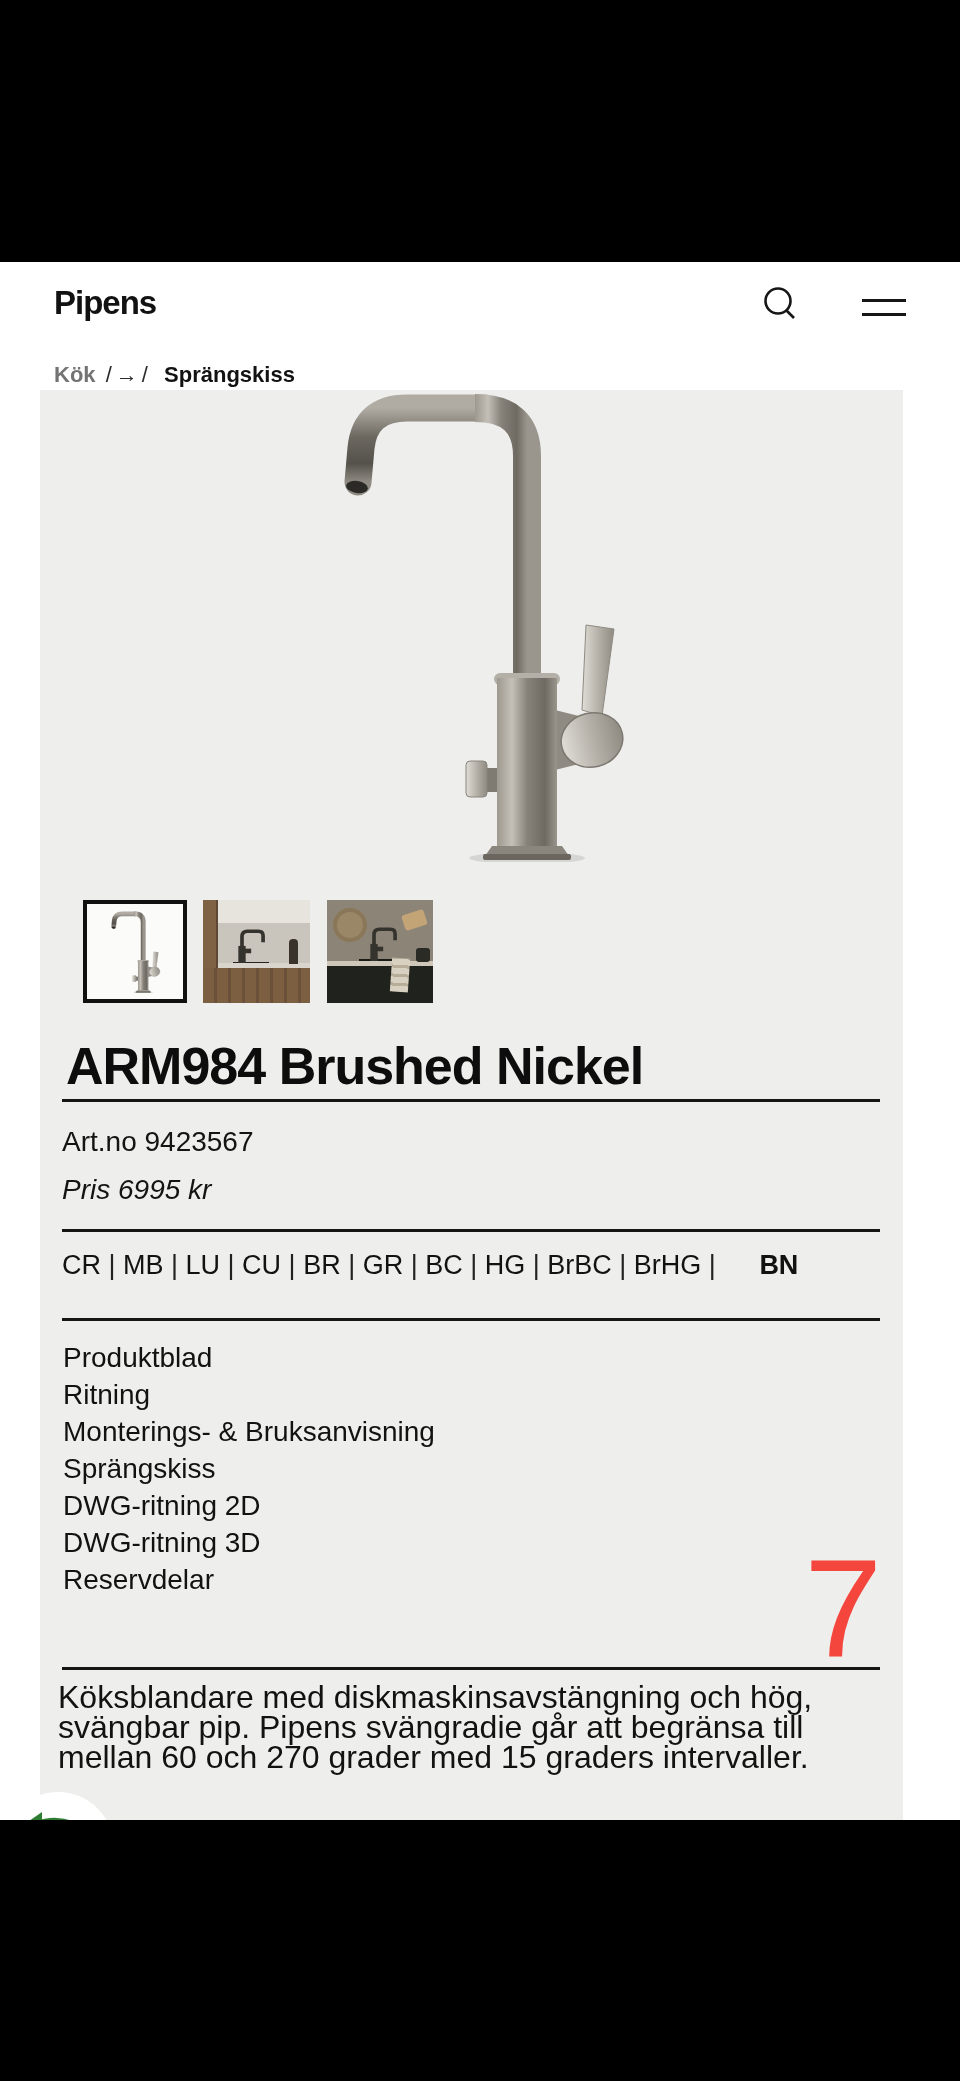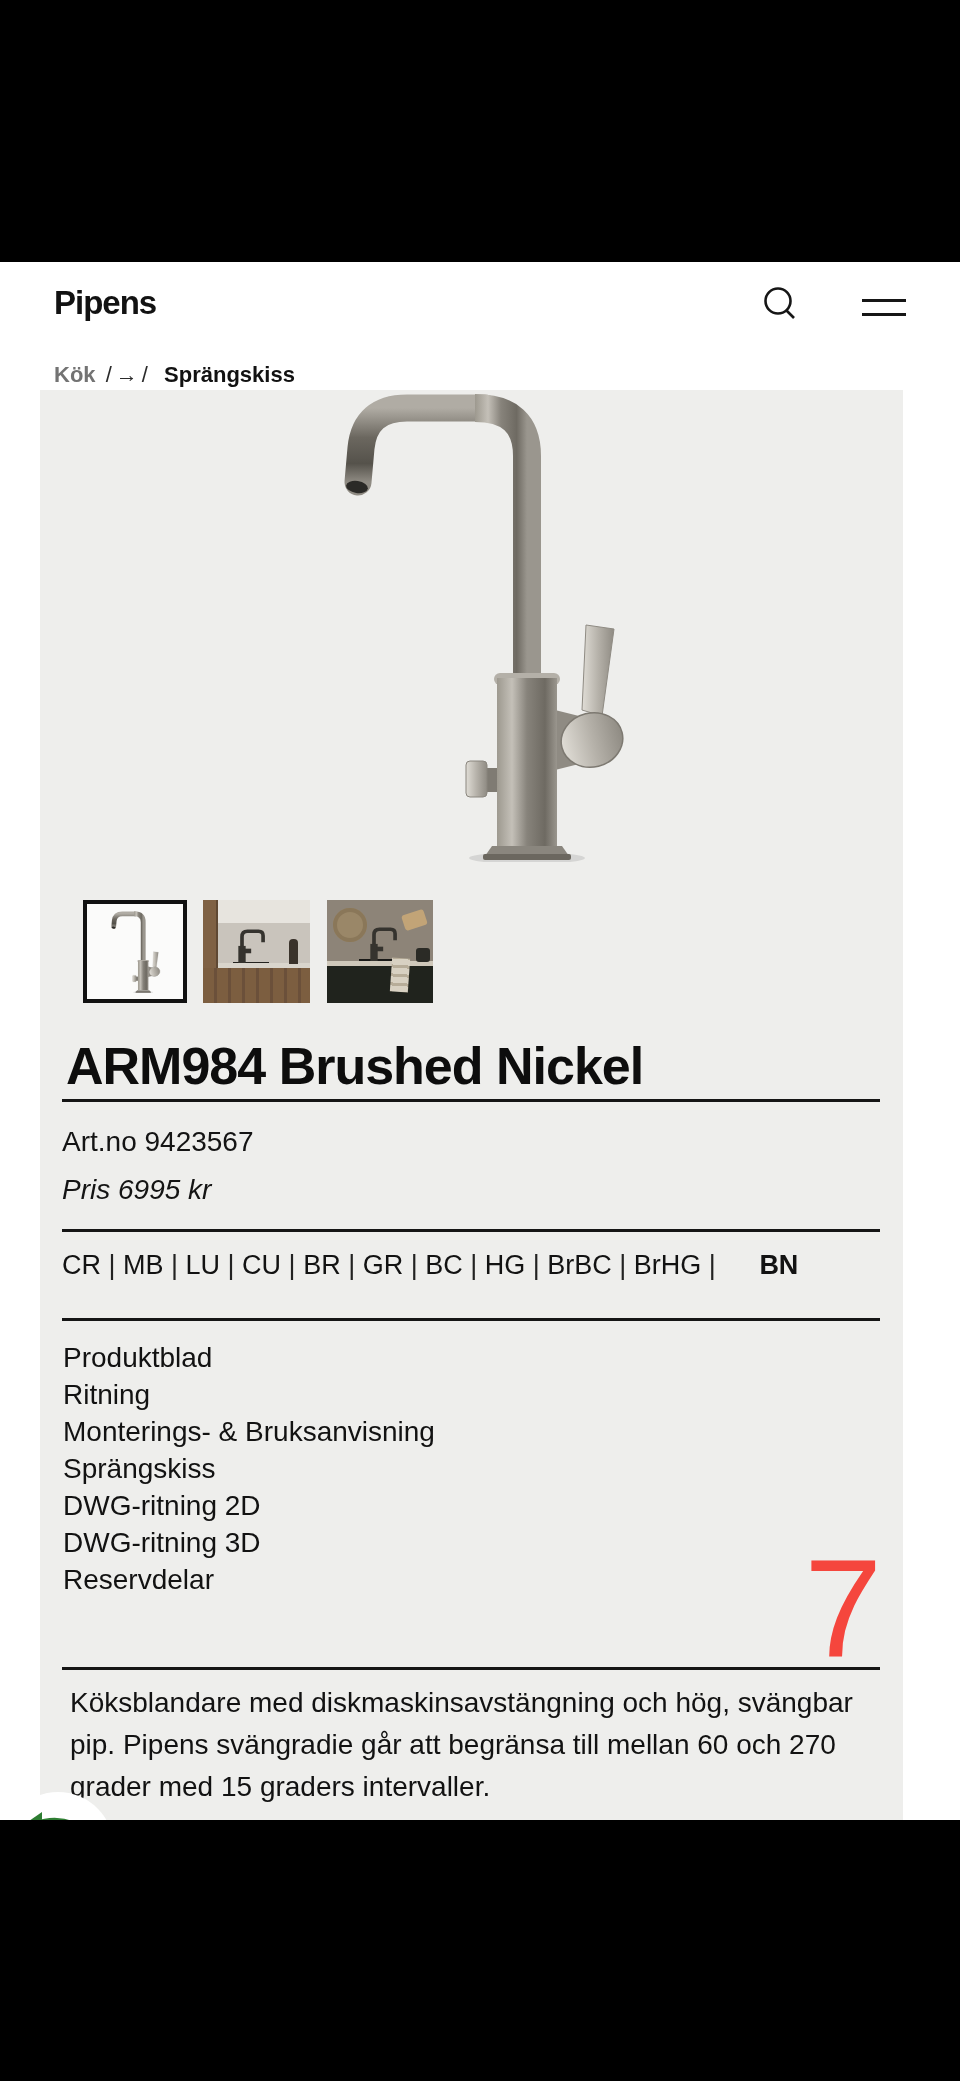--- a/index.html
+++ b/index.html
@@ -75,21 +75,21 @@
   .finish { cursor:pointer; }
   .finish.selected { font-weight:700;margin-left:36px; }
   .finish-sep { color:#222; }
 
   .doc-links { left:62px; top:1338px; list-style:none; margin:1px; padding:0; }
   .doc-links li { font-size:28px; line-height:37px; color:#121212; cursor:pointer; }
 
   .badge7 { left:790px; top:1538px; width:92px; font-size:140px; font-weight:400; line-height:1;
             color:#f5463d; text-align:right; }
 
-  .desc { left:70px; top:1682px; width:795px; font-size:28px; line-height:42px; color:#121212; }
+  .desc { left:58px; top:1682px; width:795px; font-size:32px; line-height:30px; color:#121212; }
 
   
   .swoosh-widget { left:2px; top:1792px; width:112px; height:112px; background:#fff; border-radius:50%; z-index:4; }
 </style>
 </head>
 <body>
 
 <div class="screen">
 
   <svg width="0" height="0" style="position:absolute" aria-hidden="true">

